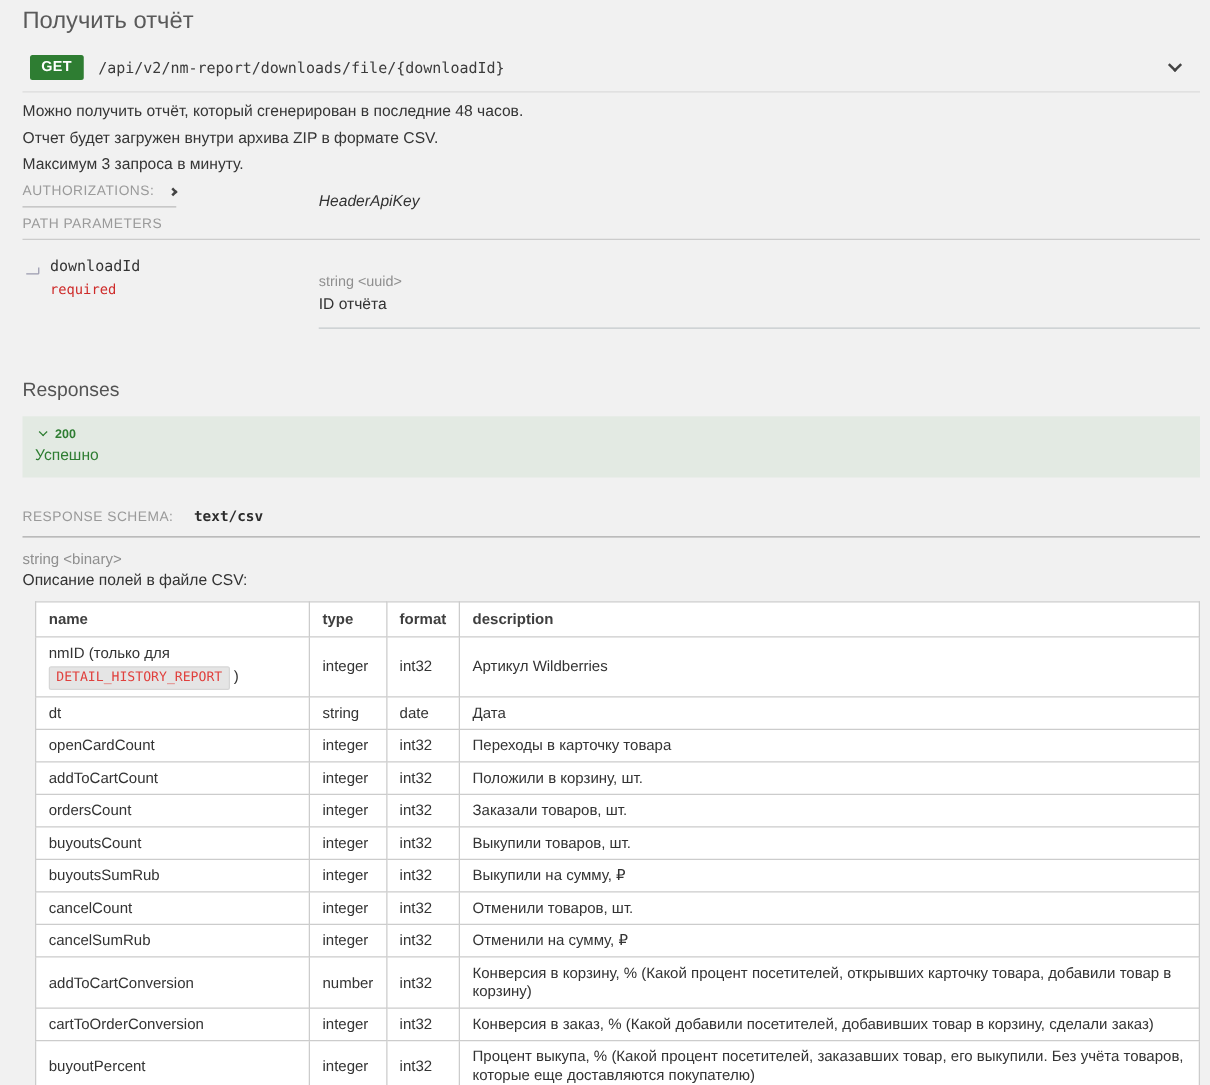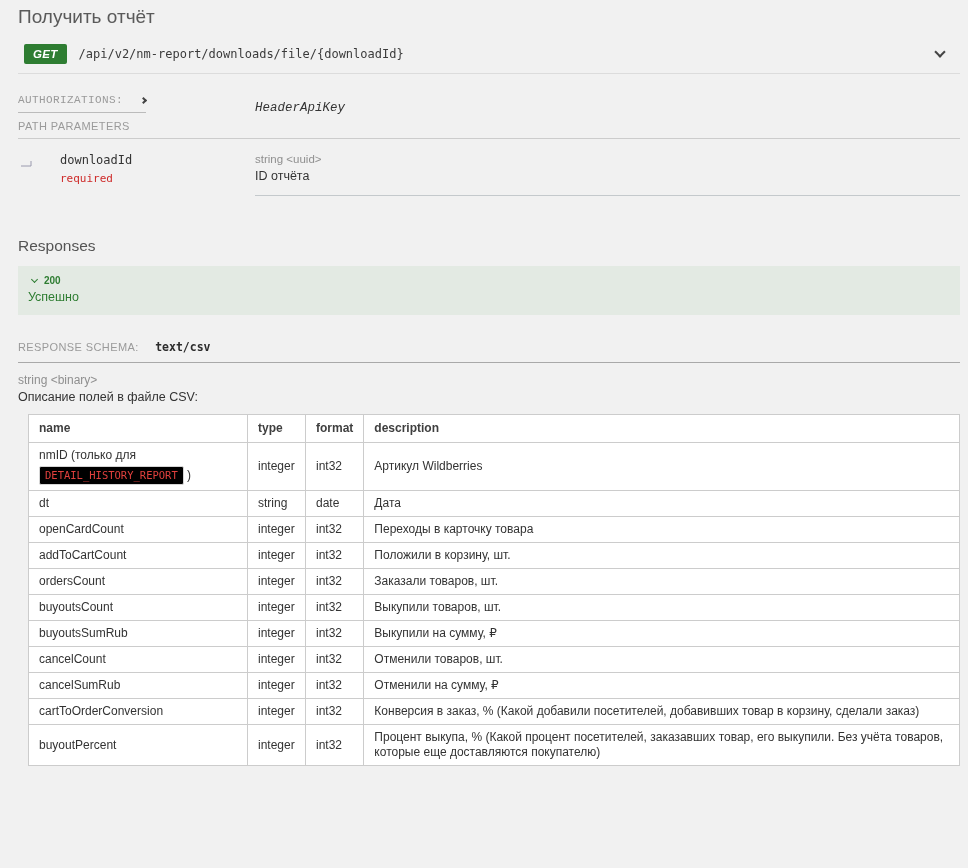--- a/index.html
+++ b/index.html
@@ -30,49 +30,49 @@
 
   
   .endpoint-bar{
     margin-top:16px;display:flex;align-items:center;
     padding:0 10px 9px 6px;border-bottom:1px solid #dcdcdc;
     cursor:pointer;
   }
   .method-badge{
     background:var(--accent-green);color:#fff;
     font-size:11.5px;font-weight:bold;letter-spacing:.3px;
-    padding:4px 9px;border-radius:2px;line-height:12px;font-style:italic;
+    padding:4px 9px;border-radius:2px;line-height:12px;
   }
   .endpoint-path{margin-left:12px;font-size:12px;color:#3b3b3b;text-align:right;}
   .chev{display:inline-block;border-right:2px solid #444;border-bottom:2px solid #444;}
   .chev-down{width:8px;height:8px;transform:rotate(45deg);}
   .chev-right{width:5px;height:5px;border-width:2px;transform:rotate(-45deg);}
   .bar-chevron{margin-left:auto;margin-right:6px;position:relative;top:-2px;}
 
   
   .op-description{margin-top:5px;font-size:12.5px;line-height:21px;color:#353535;}
 
   
-  .auth-row{margin-top:16px;position:relative;height:20px;font-family:Liberation Mono, monospace;}
+  .auth-row{margin-top:1px;position:relative;height:20px;}
   .section-label{
     font-size:11px;color:var(--muted);letter-spacing:.4px;
   }
   .auth-label-wrap{display:inline-block;border-bottom:1px solid #bbb;padding-bottom:4px;cursor:pointer;}
   .auth-chev{margin-left:8px;position:relative;top:0px;color:#3c3c3c;}
   .auth-value{position:absolute;left:237px;top:11px;font-size:12.5px;font-style:italic;color:#333;}
 
   
   .pp-label{margin-top:10px;border-bottom:1px solid var(--border);padding-bottom:6px;}
   .param-row{margin-top:14px;display:flex;}
-  .param-left{width:237px;display:flex;padding-left:2px;gap:20px;}
+  .param-left{width:237px;display:flex;padding-left:2px;}
   .tree-icon{margin-top:5px;margin-right:6px;flex:none;}
   .param-name{font-size:12px;color:#333;line-height:14px;}
   .param-required{font-size:11px;color:var(--red);margin-top:5px;}
   .param-right{flex:1;border-bottom:1px solid #c4c9cc;padding-bottom:12px;}
-  .param-type{font-size:11.5px;color:#8f8f8f;}
+  .param-type{font-size:11.5px;color:#8f8f8f;margin-top:14px;}
   .param-desc{font-size:12.5px;color:#333;margin-top:4px;}
 
   
   .responses-heading{margin-top:40px;font-size:15.5px;color:#545454;line-height:20px;}
   .response-box{
     margin-top:10px;background:var(--light-green-bg);
     padding:9px 12px 11px 10px;cursor:pointer;
   }
   .response-code-line{padding-left:4px;font-size:10px;font-weight:bold;color:var(--accent-green);}
   .resp-chev{width:5px;height:5px;border-width:1.5px;border-color:var(--accent-green);margin-right:7px;position:relative;top:-2px;}
@@ -93,37 +93,42 @@
     border:1px solid var(--border);text-align:left;vertical-align:middle;
     padding:5px 10px;font-size:12px;color:#333;line-height:15px;
   }
   .schema-table th{font-weight:bold;color:#3f3f3f;padding:6px 10px;}
   .col-name{width:219px;}
   .col-type{width:58px;}
   .col-format{width:52px;margin-left:25px;}
   .code-tag{
     font-family:"DejaVu Sans Mono","Liberation Mono",monospace;
     font-size:10.5px;color:var(--code-red);
-    background:#000000;border:1px solid #d6d6d6;border-radius:2px;
+    background:#e5e5e5;border:1px solid #d6d6d6;border-radius:2px;
     padding:1px 5px;display:inline-block;margin-top:3px;
   }
 </style>
 </head>
 <body>
 
 <div class="container">
 
   <div class="page-title">Получить отчёт</div>
 
   <div class="endpoint-bar">
     <span class="method-badge">GET</span>
     <span class="endpoint-path mono">/api/v2/nm-report/downloads/file/{downloadId}</span>
     <span class="chev chev-down bar-chevron"></span>
   </div>
 
+  <div class="op-description">
+    <div>Можно получить отчёт, который сгенерирован в последние 48 часов.</div>
+    <div>Отчет будет загружен внутри архива ZIP в формате CSV.</div>
+    <div>Максимум 3 запроса в минуту.</div>
+  </div>
 
   <div class="auth-row">
     <span class="auth-label-wrap">
       <span class="section-label">AUTHORIZATIONS:</span>
       <span class="chev chev-right auth-chev"></span>
     </span>
     <span class="auth-value">HeaderApiKey</span>
   </div>
 
   <div class="section-label pp-label">PATH PARAMETERS</div>
@@ -219,20 +224,26 @@
           <td>int32</td>
           <td>Отменили товаров, шт.</td>
         </tr>
         <tr>
           <td>cancelSumRub</td>
           <td>integer</td>
           <td>int32</td>
           <td>Отменили на сумму, ₽</td>
         </tr>
         <tr>
+          <td>addToCartConversion</td>
+          <td>number</td>
+          <td>int32</td>
+          <td>Конверсия в корзину, % (Какой процент посетителей, открывших карточку товара, добавили товар в корзину)</td>
+        </tr>
+        <tr>
           <td>cartToOrderConversion</td>
           <td>integer</td>
           <td>int32</td>
           <td>Конверсия в заказ, % (Какой добавили посетителей, добавивших товар в корзину, сделали заказ)</td>
         </tr>
         <tr>
           <td>buyoutPercent</td>
           <td>integer</td>
           <td>int32</td>
           <td>Процент выкупа, % (Какой процент посетителей, заказавших товар, его выкупили. Без учёта товаров, которые еще доставляются покупателю)</td>

